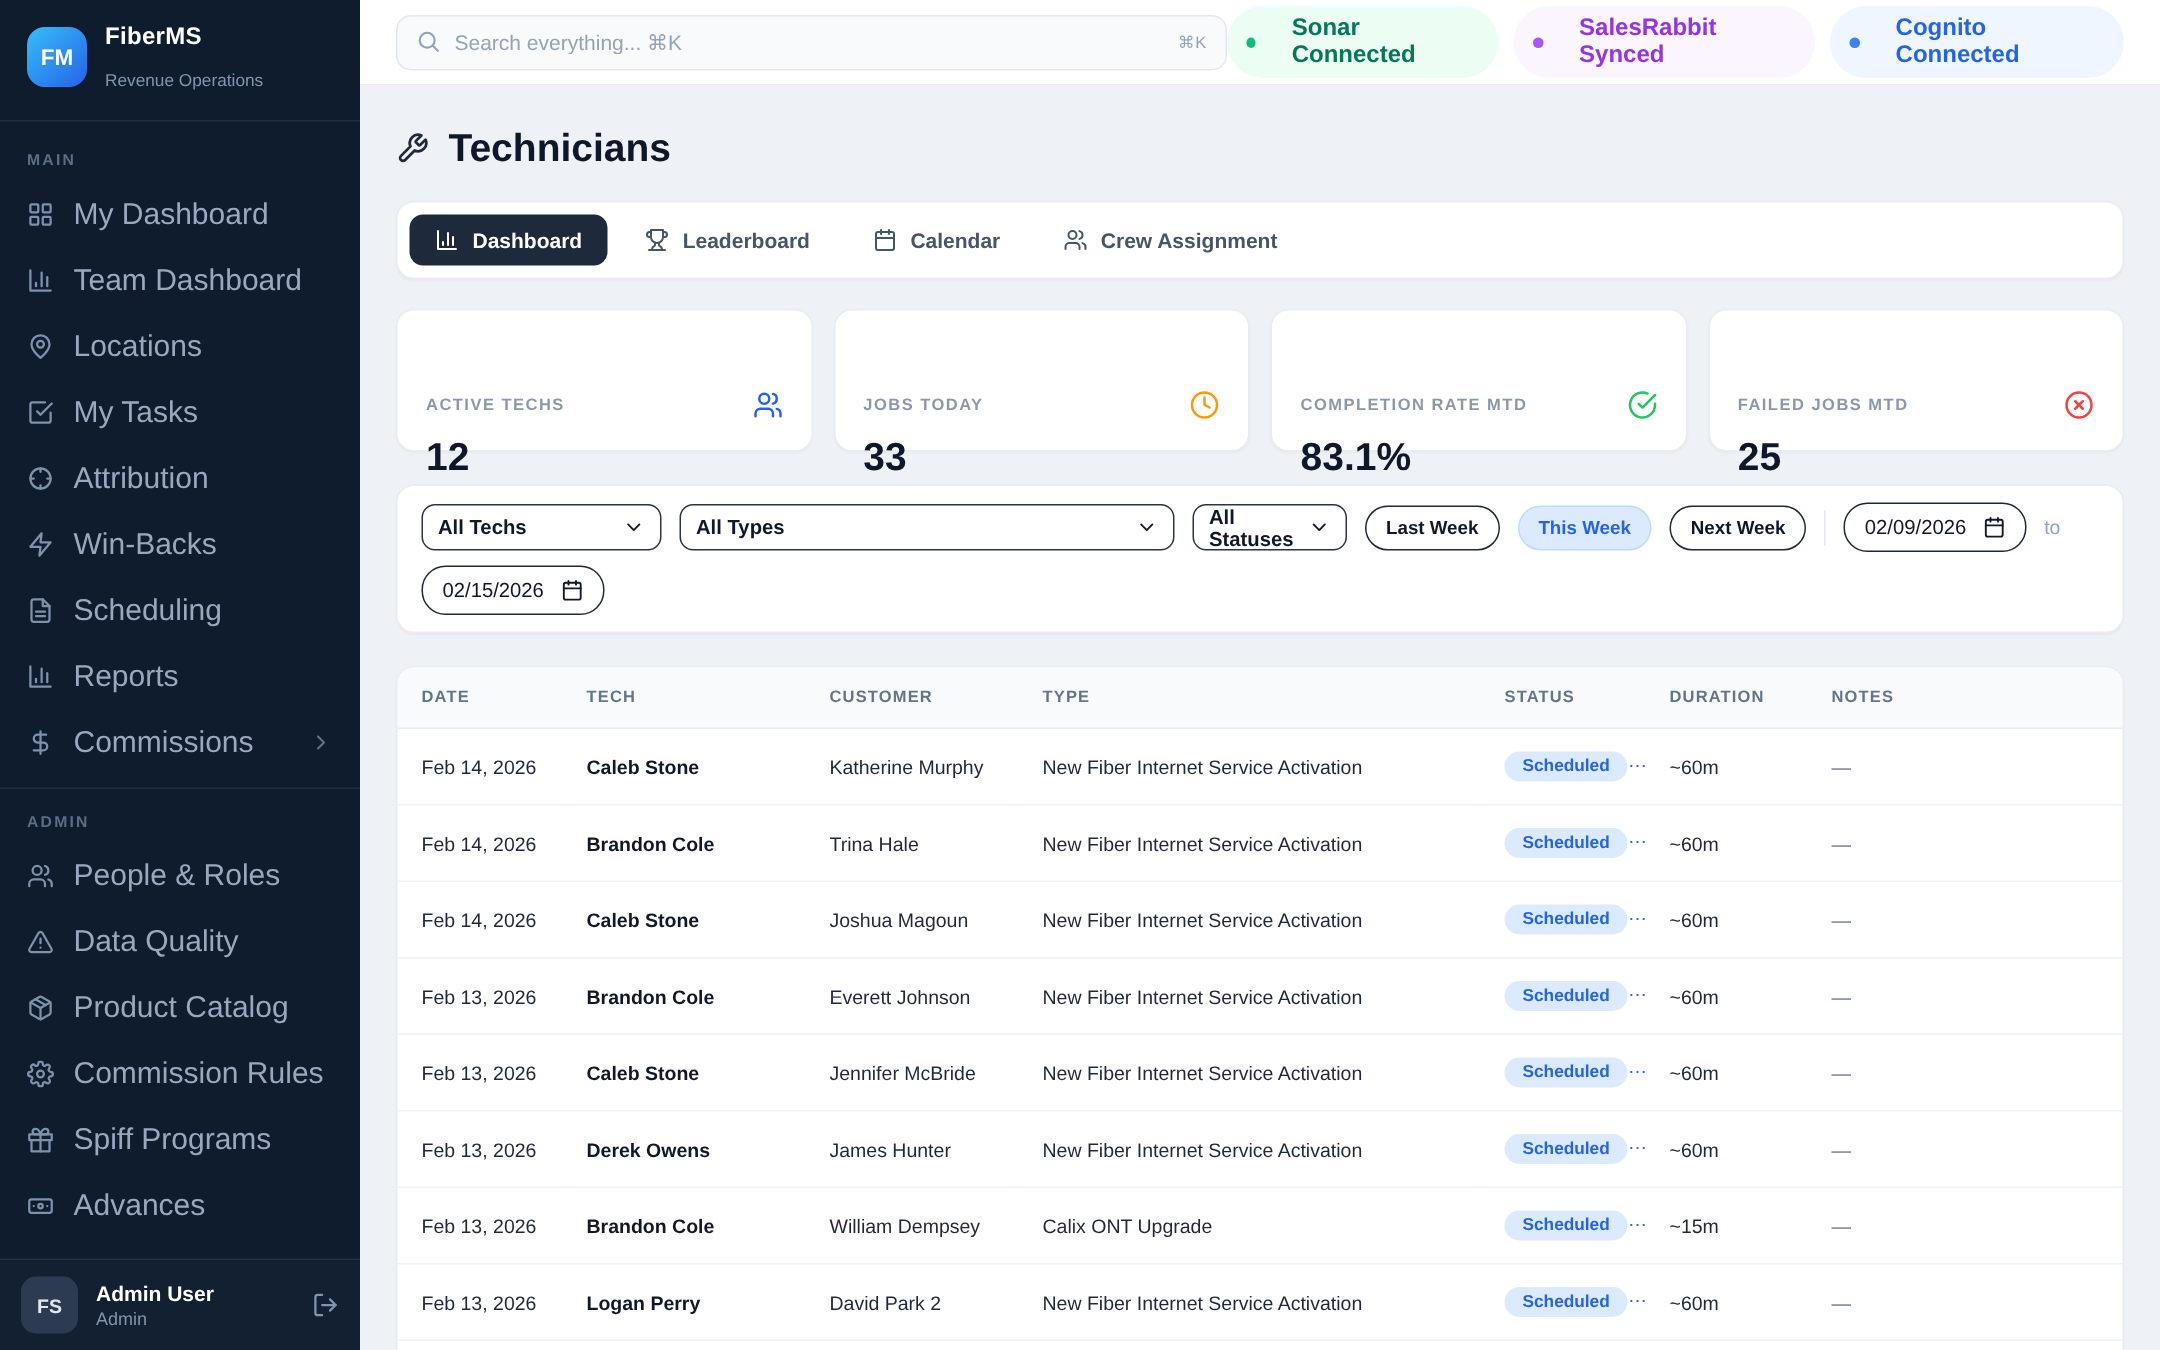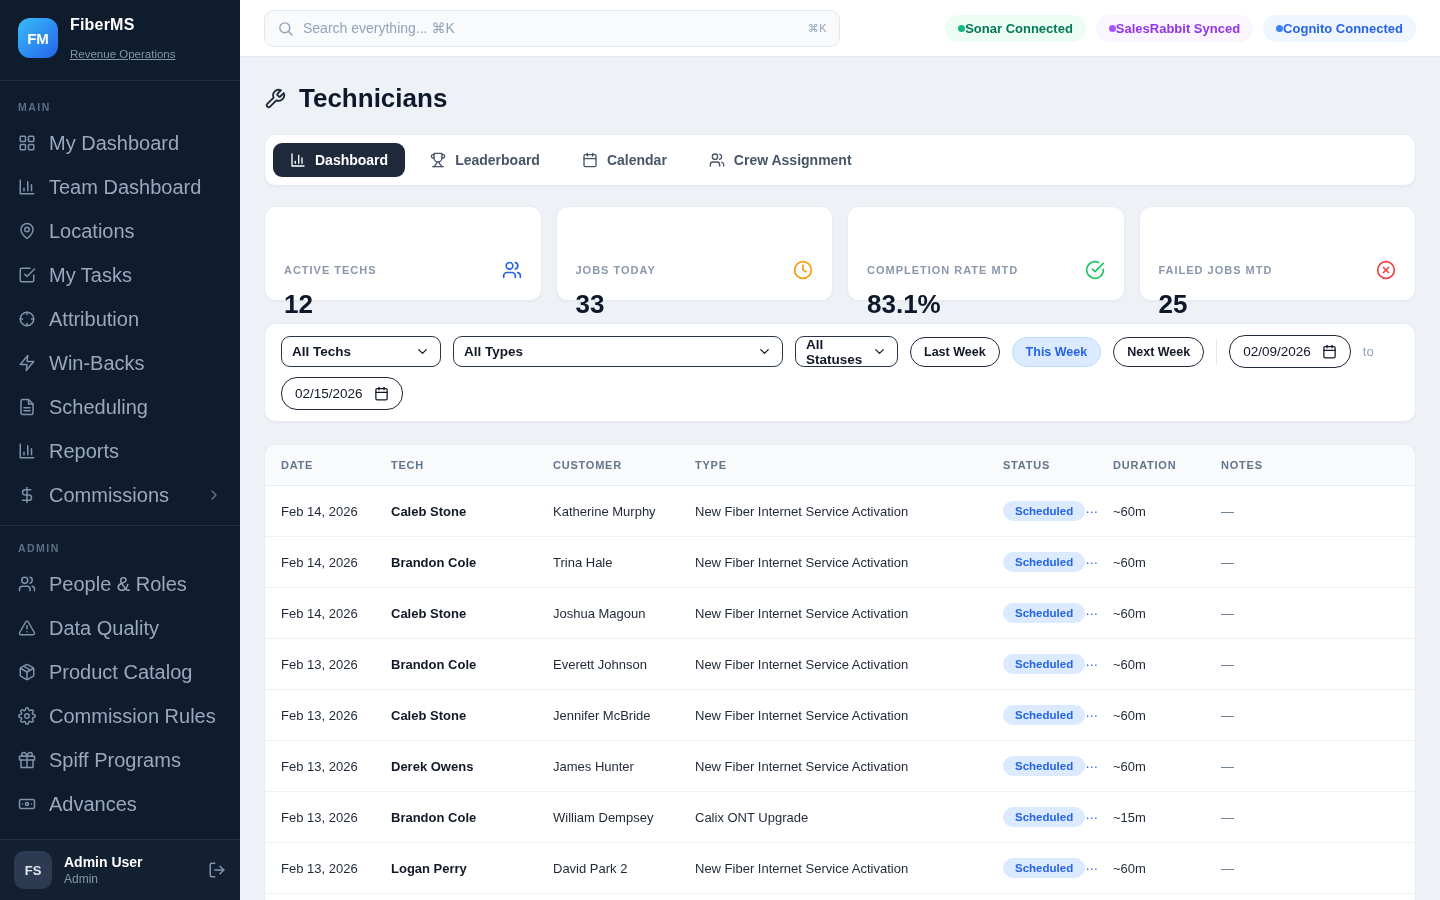--- a/index.html
+++ b/index.html
@@ -5,42 +5,42 @@
   * { margin:0; padding:0; box-sizing:border-box; }
   html,body { width:1440px; height:900px; overflow:hidden; }
   body { font-family:"Liberation Sans","DejaVu Sans",sans-serif; background:#eef2f7; color:#0f172a; }
   .app { display:flex; width:1440px; height:900px; }
 
   
   .sidebar { width:240px; min-width:240px; background:#0f1c2e; display:flex; flex-direction:column; color:#9aa8bf; }
   .brand { display:flex; align-items:center; gap:12px; padding:16px 18px 20px; border-bottom:1px solid rgba(255,255,255,.08); }
   .brand-logo { width:40px; height:40px; border-radius:12px; background:linear-gradient(135deg,#38bdf8,#2563eb); color:#fff; font-weight:700; font-size:15px; display:flex; align-items:center; justify-content:center; }
   .brand-name { color:#fff; font-size:16px; font-weight:700; letter-spacing:.2px; }
-  .brand-sub { color:#8295ad; font-size:11.5px; margin-top:14px;text-decoration:underline; }
+  .brand-sub { color:#8295ad; font-size:11.5px; margin-top:14px; }
   .nav { flex:1; overflow:hidden; padding-top:4px; }
   .nav-label { padding:16px 18px 8px; font-size:10.5px; font-weight:700; letter-spacing:.14em; color:#5d6d86; }
   .nav-section.admin { border-top:1px solid rgba(255,255,255,.08); margin-top:8px; }
   .nav-item { display:flex; align-items:center; gap:13px; padding:10.5px 18px; font-size:20px; color:#9aa8bf; cursor:pointer; }
   .nav-item .icn { color:#7f91ab; }
   .nav-item .chev { margin-left:auto; color:#64748b; }
   .side-footer { display:flex; align-items:center; gap:12px; padding:11px 14px; border-top:1px solid rgba(255,255,255,.08); background:rgba(255,255,255,.02); }
   .avatar { width:38px; height:38px; border-radius:10px; background:#2d3b52; color:#e2e8f0; font-size:13px; font-weight:700; display:flex; align-items:center; justify-content:center; }
   .foot-name { color:#fff; font-size:14px; font-weight:700; }
   .foot-role { color:#8295ad; font-size:12px; margin-top:2px; }
   .logout { margin-left:auto; color:#8295ad; display:flex; cursor:pointer; }
 
   
   .main { flex:1; display:flex; flex-direction:column; min-width:0; }
   .topbar { height:57px; background:#fff; border-bottom:1px solid #e8ecf2; display:flex; align-items:center; justify-content:space-between; padding:0 24px; }
   .search { width:576px; height:37px; background:#f8fafc; border:1px solid #e2e8f0; border-radius:10px; display:flex; align-items:center; gap:9px; padding:0 12px; color:#94a3b8; }
   .search input { flex:1; border:none; outline:none; background:transparent; font-size:14px; font-family:inherit; color:#0f172a; }
   .search input::placeholder { color:#94a3b8; }
   .kbd { font-size:11px; color:#94a3b8; letter-spacing:.04em; }
   .badges { display:flex; gap:10px; }
-  .badge { display:flex; align-items:center; gap:0; padding:6px 13px; border-radius:999px; font-size:13px; font-weight:600; }
+  .badge { display:flex; align-items:center; gap:24px; padding:6px 13px; border-radius:999px; font-size:16px; font-weight:600; }
   .dot { width:7px; height:7px; border-radius:50%; }
 
   .content { flex:1; padding:20px 24px; overflow:hidden; }
   .page-title-row { display:flex; align-items:center; gap:13px; margin:6px 0 20px; color:#1e293b; }
   .page-title-row h1 { font-size:26px; font-weight:800; color:#0f172a; }
 
   .tabs-card { background:#fff; border:1px solid #e8edf3; border-radius:12px; padding:8px; display:flex; gap:8px; margin-bottom:20px; box-shadow:0 1px 2px rgba(16,24,40,.04); }
   .tab { display:flex; align-items:center; gap:9px; padding:9px 17px; border-radius:9px; font-size:14px; font-weight:600; color:#475569; background:transparent; border:none; font-family:inherit; cursor:pointer; }
   .tab.active { background:#1e293b; color:#fff; }
 

